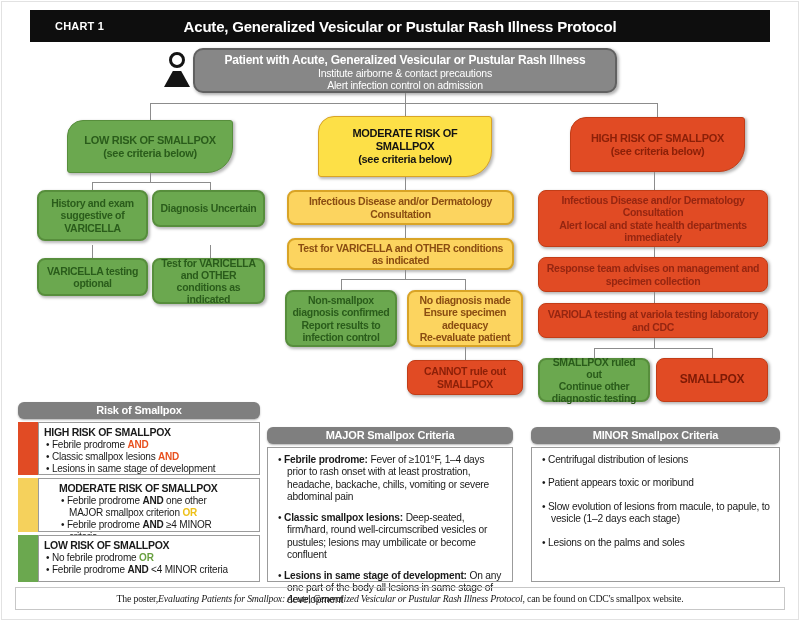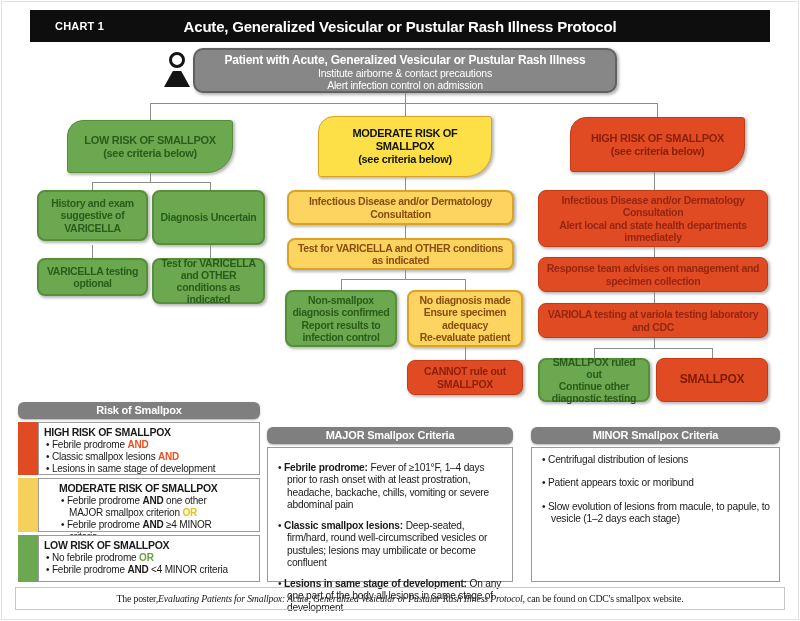--- a/index.html
+++ b/index.html
@@ -113,21 +113,21 @@
 <div class="ln" style="left:405px;top:103px;width:1px;height:13px;"></div>
 <div class="ln" style="left:657px;top:103px;width:1px;height:14px;"></div>
 
 <div class="node hdr green-hdr" style="left:67px;top:120px;width:166px;height:53px;">LOW RISK OF SMALLPOX
 (see criteria below)</div>
 <div class="ln" style="left:150px;top:173px;width:1px;height:9px;"></div>
 <div class="ln" style="left:92px;top:182px;width:119px;height:1px;"></div>
 <div class="ln" style="left:92px;top:182px;width:1px;height:8px;"></div>
 <div class="ln" style="left:210px;top:182px;width:1px;height:8px;"></div>
 <div class="node green" style="left:37px;top:190px;width:111px;height:51px;">History and exam suggestive of VARICELLA</div>
-<div class="node green" style="left:152px;top:190px;width:113px;height:55px;">Diagnosis Uncertain</div>
+<div class="node green" style="left:152px;top:190px;width:113px;height:37px;">Diagnosis Uncertain</div>
 <div class="ln" style="left:92px;top:245px;width:1px;height:13px;"></div>
 <div class="ln" style="left:210px;top:245px;width:1px;height:13px;"></div>
 <div class="node green" style="left:37px;top:258px;width:111px;height:38px;">VARICELLA testing optional</div>
 <div class="node green" style="left:152px;top:258px;width:113px;height:46px;">Test for VARICELLA and OTHER conditions as indicated</div>
 
 <div class="node hdr yellow-hdr" style="left:318px;top:116px;width:174px;height:61px;">MODERATE RISK OF
 SMALLPOX
 (see criteria below)</div>
 <div class="ln" style="left:405px;top:177px;width:1px;height:13px;"></div>
 <div class="node yellow" style="left:287px;top:190px;width:227px;height:35px;">Infectious Disease and/or Dermatology Consultation</div>
@@ -180,30 +180,31 @@
 </div>
 
 <div class="swatch" style="left:18px;top:535px;height:47px;background:#6BA84F;"></div>
 <div class="panel" style="left:38px;top:535px;width:222px;height:47px;padding:3px 5px;">
   <div class="leg-title">LOW RISK OF SMALLPOX</div>
   <div class="bullet"><span>No febrile prodrome </span><span class="conj-green">OR</span></div>
   <div class="bullet"><span>Febrile prodrome </span><span class="b">AND</span><span> &lt;4 MINOR criteria</span></div>
 </div>
 
 <div class="bar" style="left:267px;top:427px;width:246px;">MAJOR Smallpox Criteria</div>
-<div class="panel crit" style="left:267px;top:447px;width:246px;height:135px;padding:14px 7px;">
+<div class="panel crit" style="left:267px;top:447px;width:246px;height:135px;padding:6px 7px;">
   <div class="bullet"><span class="b">Febrile prodrome:</span><span> Fever of ≥101°F, 1–4 days prior to rash onset with at least prostration, headache, backache, chills, vomiting or severe abdominal pain</span></div>
   <div class="bullet"><span class="b">Classic smallpox lesions:</span><span> Deep-seated, firm/hard, round well-circumscribed vesicles or pustules; lesions may umbilicate or become confluent</span></div>
   <div class="bullet"><span class="b">Lesions in same stage of development:</span><span> On any one part of the body all lesions in same stage of development</span></div>
 </div>
 
 <div class="bar" style="left:531px;top:427px;width:249px;">MINOR Smallpox Criteria</div>
 <div class="panel crit minor" style="left:531px;top:447px;width:249px;height:135px;padding:6px 7px;">
   <div class="bullet">Centrifugal distribution of lesions</div>
   <div class="bullet">Patient appears toxic or moribund</div>
   <div class="bullet">Slow evolution of lesions from macule, to papule, to vesicle (1–2 days each stage)</div>
+  <div class="bullet">Lesions on the palms and soles</div>
 </div>
 
 <div class="footer">
   <span>The poster, </span>
   <span class="it">Evaluating Patients for Smallpox: Acute, Generalized Vesicular or Pustular Rash Illness Protocol</span>
   <span>, can be found on CDC's smallpox website.</span>
 </div>
 
 </body></html>

